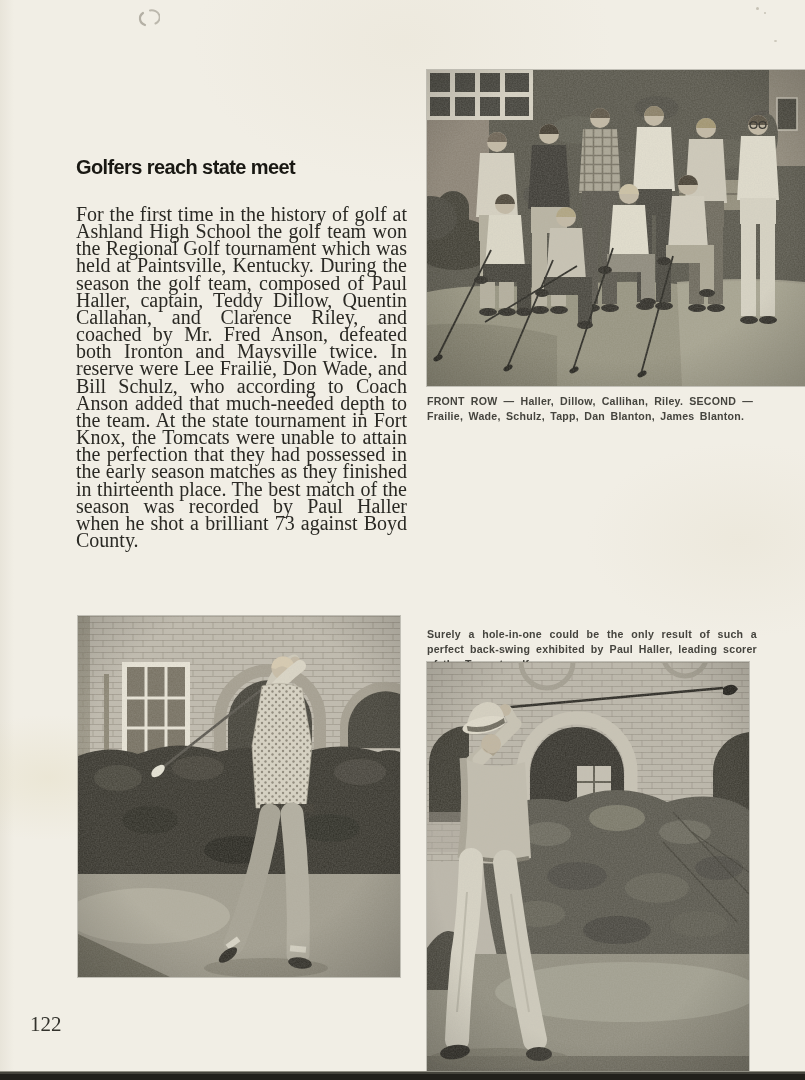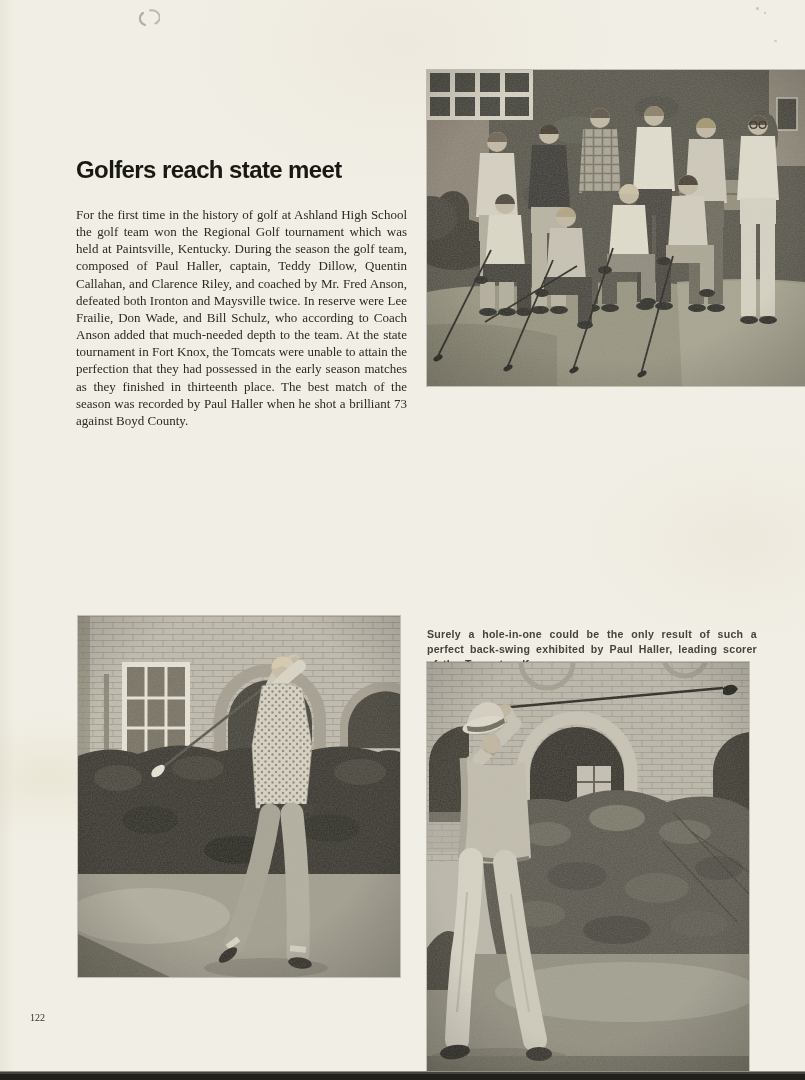--- a/index.html
+++ b/index.html
@@ -18,44 +18,44 @@
       var(--paper);
     font-family:"Liberation Sans", sans-serif;
   }
   .smudge{position:absolute;left:138px;top:8px;width:22px;height:20px;}
   .speck{position:absolute;border-radius:50%;background:#c6c2b5;}
   .speck.s1{left:756px;top:7px;width:3px;height:3px;}
   .speck.s2{left:764px;top:12px;width:2px;height:2px;}
   .speck.s3{left:774px;top:40px;width:3px;height:2px;background:#ccc8bb;}
   .title{
     position:absolute;left:76px;top:156px;margin:0;
-    font-size:24px;font-weight:700;letter-spacing:-0.6px;color:#191813;
+    font-size:20px;font-weight:700;letter-spacing:-0.6px;color:#191813;
   }
   .article{
     position:absolute;left:76px;top:206px;width:331px;margin:0;
     font-family:"Liberation Serif", serif;
-    font-size:13px;line-height:17.15px;text-align:justify;color:var(--body-ink);
+    font-size:20px;line-height:17.15px;text-align:justify;color:var(--body-ink);
   }
   .caption{
     position:absolute;margin:0;
     font-size:10.6px;line-height:14.8px;font-weight:700;
     letter-spacing:.25px;word-spacing:2.2px;text-align:justify;
     color:var(--caption-ink);
   }
   .cap-team{left:427px;top:394px;width:326px;}
   .cap-dillow{left:78px;top:582px;width:318px;}
   .cap-haller{left:427px;top:627px;width:330px;}
   figure.photo{position:absolute;margin:0;box-shadow:0 0 0 1px rgba(52,50,42,.25);}
   .photo-team{left:427px;top:70px;width:378px;height:316px;}
   .photo-dillow{left:78px;top:616px;width:322px;height:361px;}
   .photo-haller{left:427px;top:662px;width:322px;height:409px;}
   figure.photo svg{display:block;}
   .page-number{
     position:absolute;left:30px;top:1012px;
-    font-family:"Liberation Serif", serif;font-size:10px;color:#33322c;
+    font-family:"Liberation Serif", serif;font-size:21px;color:#33322c;
   }
   .bottom-band{
     position:absolute;left:0;top:1071px;width:805px;height:9px;
     background:linear-gradient(to bottom,#8f8e82 0 1px,#45443c 1px 3px,var(--scan-band) 3px);
   }
 </style>
 </head>
 <body>
 
 <div class="page">
@@ -241,20 +241,21 @@
         <ellipse cx="11" cy="288" rx="5" ry="2.6" transform="rotate(-28 11 288)"></ellipse>
         <ellipse cx="81" cy="298" rx="5" ry="2.6" transform="rotate(-28 81 298)"></ellipse>
         <ellipse cx="147" cy="300" rx="5" ry="2.6" transform="rotate(-28 147 300)"></ellipse>
         <ellipse cx="215" cy="304" rx="5" ry="2.6" transform="rotate(-28 215 304)"></ellipse>
       </g>
       <rect width="378" height="316" filter="url(#gA)" opacity=".34"></rect>
       <rect width="378" height="316" fill="url(#vA)"></rect>
     </svg>
   </figure>
 
+  <p class="caption cap-team">FRONT ROW — Haller, Dillow, Callihan, Riley. SECOND — Frailie, Wade, Schulz, Tapp, Dan Blanton, James Blanton.</p>
 
 
   <figure class="photo photo-dillow" aria-label="Teddy Dillow finishing a practice golf swing in front of a brick building and hedge">
     <svg width="322" height="361" viewBox="0 0 322 361">
       <defs>
         <filter id="gB" x="0" y="0" width="100%" height="100%">
           <feTurbulence type="fractalNoise" baseFrequency="0.75" numOctaves="2" seed="11" stitchTiles="stitch"></feTurbulence>
           <feColorMatrix type="matrix" values="0 0 0 0 0.52  0 0 0 0 0.51  0 0 0 0 0.47  0 0 0 0.8 0"></feColorMatrix>
         </filter>
         <radialGradient id="vB" cx="50%" cy="45%" r="78%">

